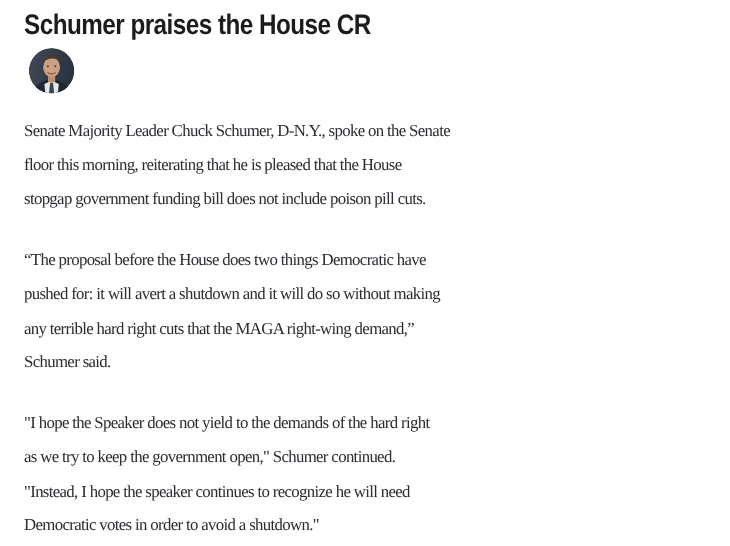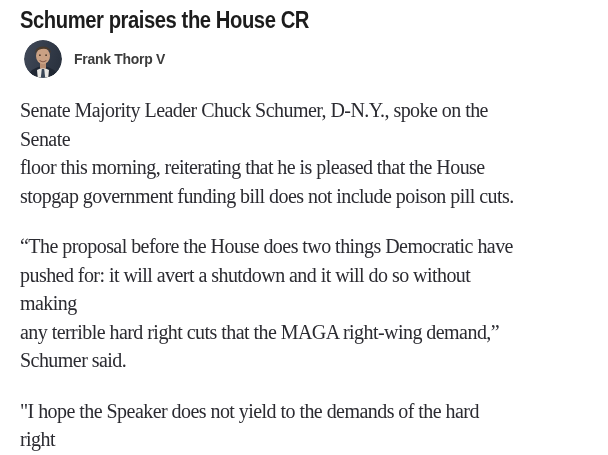--- a/index.html
+++ b/index.html
@@ -55,21 +55,21 @@
   }
   .author-name .squeeze {
     display: inline-block;
     transform: scaleX(0.9);
     transform-origin: left center;
     letter-spacing: -0.3px;
   }
   .body-paragraph {
     margin: 22px 0 0 0;
     font-family: "Liberation Serif", "DejaVu Serif", serif;
-    font-size: 20px;
+    font-size: 14px;
     line-height: 28.5px;
     letter-spacing: -0.55px;
     color: #2b2b31;
     white-space: pre-line;
     max-width: 580px;
   }
   .body-paragraph.first { margin-top: 18px; }
 </style>
 </head>
 <body>
@@ -97,21 +97,20 @@
           <path d="M17.8,29 L20.2,29 L21.2,38 L16.8,38 Z" fill="#3a4656"></path>
           <rect x="16" y="21" width="6" height="7.5" fill="#b98e72"></rect>
           <ellipse cx="19" cy="16" rx="7" ry="8.2" fill="#caa184"></ellipse>
           <path d="M11,15 Q10.5,6.5 19,6.5 Q27.5,6.5 27,15 Q26.5,10.5 23.5,9.3 Q19.5,7.8 14.8,9.8 Q11.5,11.3 11,15 Z" fill="#4a3a2b"></path>
           <circle cx="15.9" cy="15.2" r="0.9" fill="#4e3a2c"></circle>
           <circle cx="22.1" cy="15.2" r="0.9" fill="#4e3a2c"></circle>
           <path d="M16,20.6 Q19,22.8 22,20.6" stroke="#8a5d4b" stroke-width="1.1" fill="none" stroke-linecap="round"></path>
         </g>
       </svg>
     </span>
-    <span class="author-name"><span class="squeeze">Frank Thorp V</span></span>
   </div>
 
   <p class="body-paragraph first">Senate Majority Leader Chuck Schumer, D-N.Y., spoke on the Senate
 floor this morning, reiterating that he is pleased that the House
 stopgap government funding bill does not include poison pill cuts.</p>
 
   <p class="body-paragraph">“The proposal before the House does two things Democratic have
 pushed for: it will avert a shutdown and it will do so without making
 any terrible hard right cuts that the MAGA right-wing demand,”
 Schumer said.</p>

